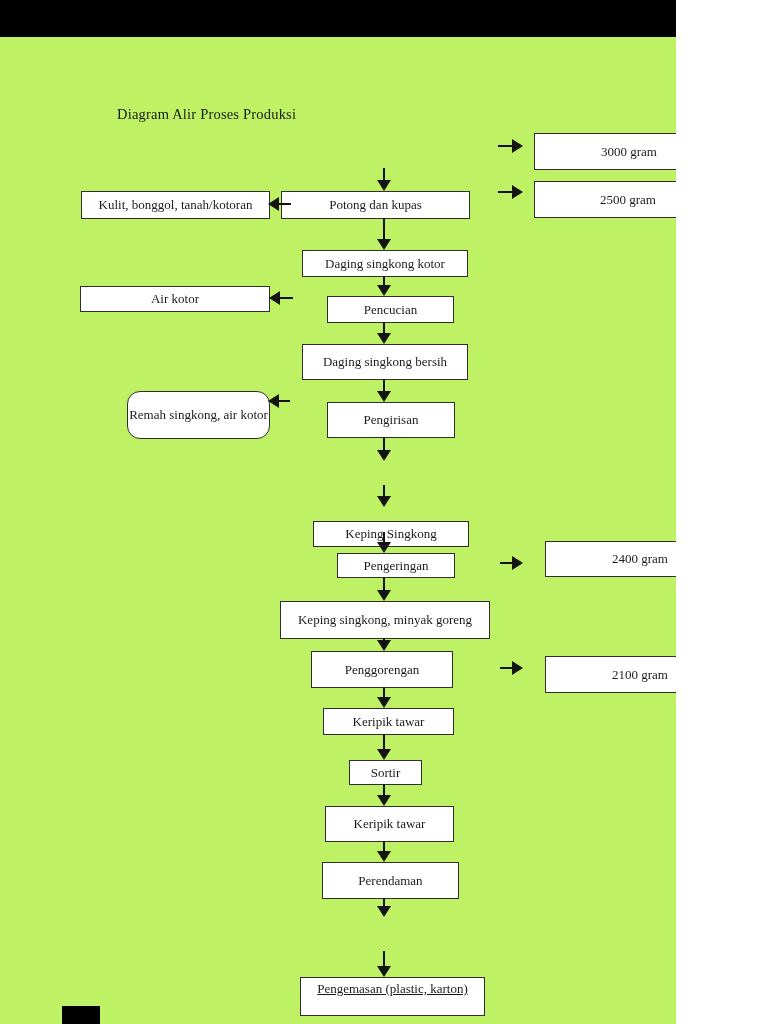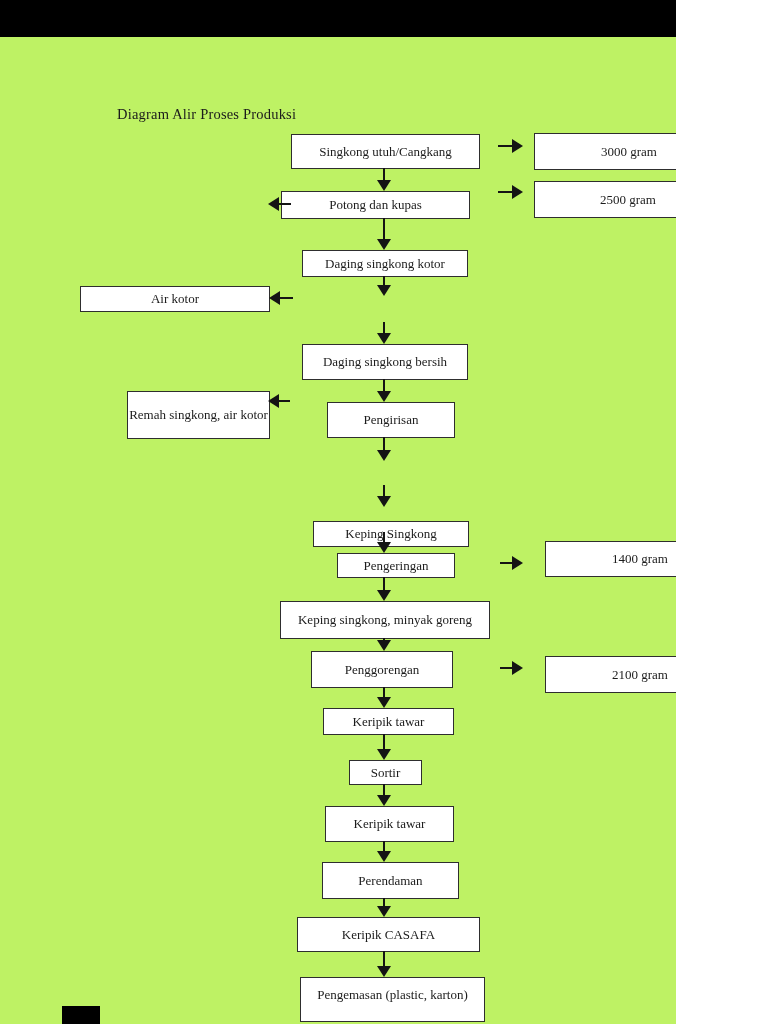--- a/index.html
+++ b/index.html
@@ -4,22 +4,22 @@
 <style>
   html,body{margin:0;padding:0;background:#fff;}
   .page{position:relative;width:676px;height:1024px;background:#bef264;overflow:hidden;
         font-family:"Liberation Serif","DejaVu Serif",serif;color:#1b1b1b;}
   .scan-top{position:absolute;left:0;top:0;width:768px;height:37px;background:#000;}
   .scan-bottom{position:absolute;left:62px;top:1006px;width:38px;height:18px;background:#000;}
   .title{position:absolute;left:117px;top:106px;font-size:14.5px;letter-spacing:.2px;}
   .box{position:absolute;border:1.5px solid #2e2e2e;background:#fff;
        display:flex;align-items:center;justify-content:center;text-align:center;
        font-size:13px;white-space:nowrap;line-height:1.35;}
-  .box.wrap{white-space:normal;}
-  .box.top-align{align-items:flex-start;padding-top:8px;}
+  .box.wrap{white-space:normal;border-radius:13px;}
+  .box.top-align{align-items:flex-start;padding-top:2px;text-decoration:underline;}
   .va{position:absolute;width:14px;}
   .va i{display:block;}
   .va .sh{position:absolute;left:6px;top:0;bottom:9px;width:2px;background:#141414;}
   .va .hd{position:absolute;left:0;bottom:0;width:0;height:0;
           border-left:7px solid transparent;border-right:7px solid transparent;
           border-top:11px solid #141414;}
   .ha{position:absolute;height:14px;}
   .ha i{display:block;}
   .ha .sh{position:absolute;top:6px;height:2px;background:#141414;}
   .la .sh{left:9px;right:0;}
@@ -34,42 +34,42 @@
 </head>
 <body>
 
 <div class="page">
 
   <div class="scan-top"></div>
   <div class="scan-bottom"></div>
 
   <div class="title">Diagram Alir Proses Produksi</div>
 
-  <div class="box" style="left:291px;top:134px;width:187px;height:33px">Singkong utuh/Cangkang</div>
   <div class="box" style="left:281px;top:191px;width:187px;height:26px">Potong dan kupas</div>
   <div class="box" style="left:302px;top:250px;width:164px;height:25px">Daging singkong kotor</div>
+  <div class="box" style="left:327px;top:296px;width:125px;height:25px">Pencucian</div>
   <div class="box" style="left:327px;top:402px;width:126px;height:34px">Pengirisan</div>
   <div class="box" style="left:302px;top:344px;width:164px;height:34px">Daging singkong bersih</div>
   <div class="box" style="left:313px;top:521px;width:154px;height:24px">Keping Singkong</div>
   <div class="box" style="left:337px;top:553px;width:116px;height:23px">Pengeringan</div>
   <div class="box" style="left:280px;top:601px;width:208px;height:36px">Keping singkong, minyak goreng</div>
   <div class="box" style="left:311px;top:651px;width:140px;height:35px">Penggorengan</div>
   <div class="box" style="left:323px;top:708px;width:129px;height:25px">Keripik tawar</div>
   <div class="box" style="left:349px;top:760px;width:71px;height:23px">Sortir</div>
   <div class="box" style="left:325px;top:806px;width:127px;height:34px">Keripik tawar</div>
   <div class="box" style="left:322px;top:862px;width:135px;height:35px">Perendaman</div>
-  <div class="box" style="left:297px;top:917px;width:181px;height:33px">Keripik CASAFA</div>
   <div class="box top-align" style="left:300px;top:977px;width:183px;height:35px">Pengemasan (plastic, karton)</div>
 
+  <div class="box" style="left:81px;top:191px;width:187px;height:26px">Kulit, bonggol, tanah/kotoran</div>
   <div class="box" style="left:80px;top:286px;width:188px;height:24px">Air kotor</div>
   <div class="box wrap" style="left:127px;top:391px;width:141px;height:46px">Remah singkong, air kotor</div>
 
   <div class="box" style="left:534px;top:133px;width:188px;height:35px">3000 gram</div>
   <div class="box" style="left:534px;top:181px;width:186px;height:35px">2500 gram</div>
-  <div class="box" style="left:545px;top:541px;width:188px;height:34px">1400 gram</div>
+  <div class="box" style="left:545px;top:541px;width:188px;height:34px">2400 gram</div>
   <div class="box" style="left:545px;top:656px;width:188px;height:35px">2100 gram</div>
 
   <div class="va" style="left:377px;top:168px;height:23px">
       <i class="sh"></i>
       <i class="hd"></i>
     </div>
   <div class="va" style="left:377px;top:218px;height:32px">
       <i class="sh"></i>
       <i class="hd"></i>
     </div>

